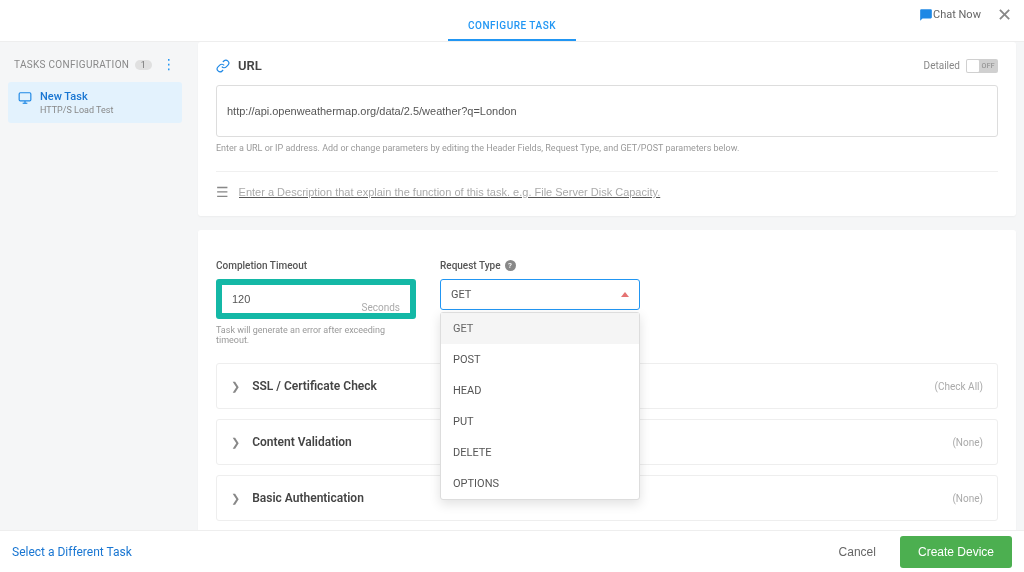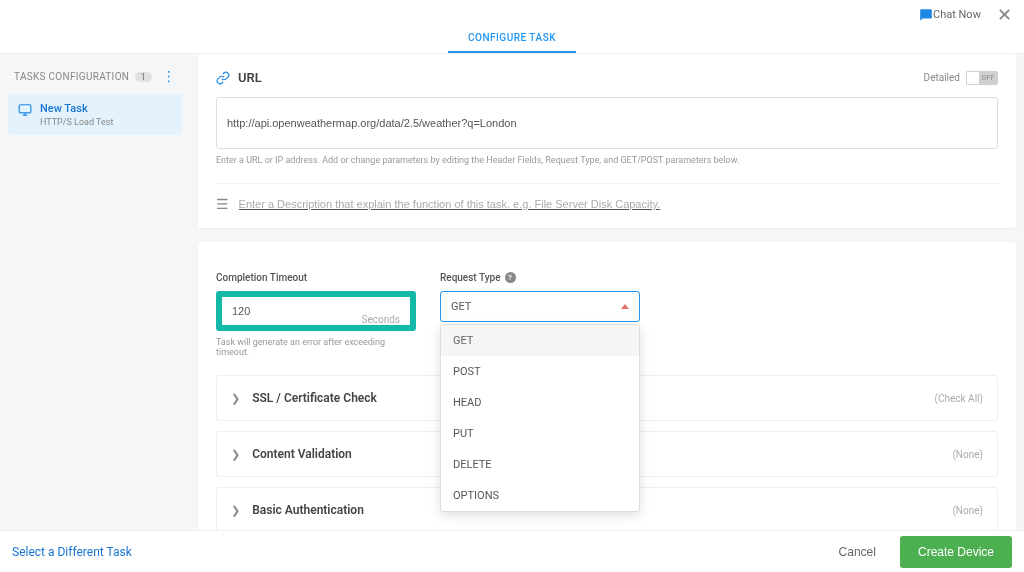--- a/index.html
+++ b/index.html
@@ -8,21 +8,21 @@
 
     
     .topbar { position: absolute; top: 4px; right: 12px; display: flex; align-items: center; gap: 16px; z-index: 10; }
     .chat-now { display: flex; align-items: flex-start; font-size: 11px; color: #666; cursor: pointer; }
     .chat-icon { width: 14px; height: 14px; color: #1e88e5; }
     .close-x { font-size: 18px; color: #888; cursor: pointer; font-weight: 300; }
 
     
     .header { padding: 12px 0 0; text-align: center; background: #fff; border-bottom: 1px solid #eee; }
     .title { font-size: 18px; font-weight: 400; color: #555; padding-bottom: 4px; border-bottom: 1px solid #ddd; display: inline-block; padding-left: 40px; padding-right: 40px; }
-    .tabs { margin-top: 12px; display: flex; justify-content: center; }
+    .tabs { display: flex; justify-content: center; }
     .tab { font-size: 10px; letter-spacing: 0.5px; color: #2196f3; padding: 8px 20px; border-bottom: 2px solid #2196f3; cursor: pointer; font-weight: 500; }
 
     
     .body { flex: 1; display: flex; overflow: hidden; }
 
     
     .sidebar { width: 190px; background: #f5f6f7; padding: 10px 8px; }
     .sidebar-header { display: flex; justify-content: space-between; align-items: center; padding: 4px 6px 10px; font-size: 10px; color: #888; letter-spacing: 0.3px; }
     .task-count { background: #e0e0e0; border-radius: 8px; padding: 0 6px; font-size: 9px; color: #777; }
     .menu-dots { color: #2196f3; font-size: 14px; cursor: pointer; }

